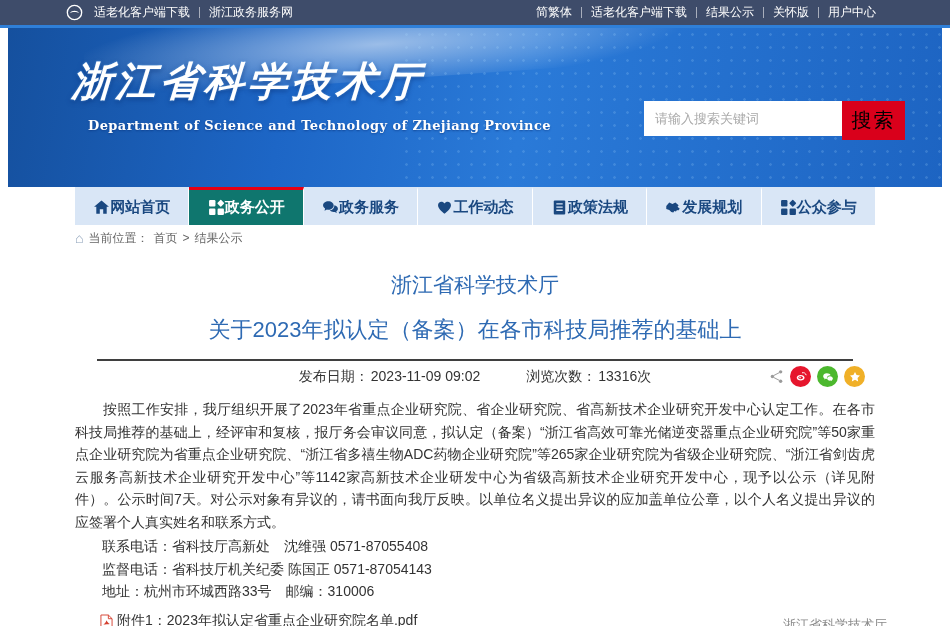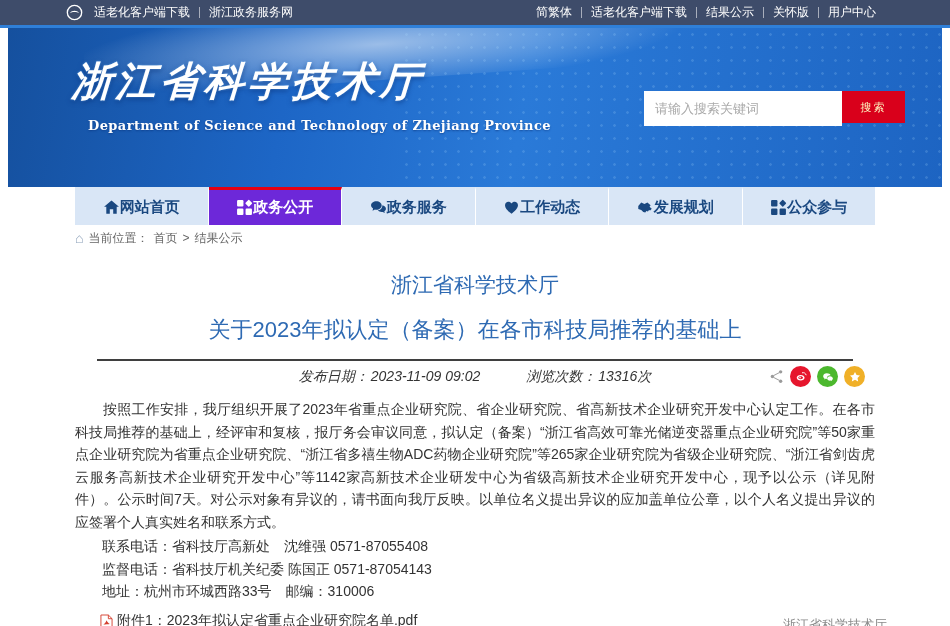--- a/index.html
+++ b/index.html
@@ -55,46 +55,46 @@
     transform: skewX(-3deg);
     white-space: nowrap;
   }
   .site-logo-en {
     position: absolute; left: 80px; top: 90px;
     font-family: "DejaVu Serif", "Liberation Serif", serif;
     font-weight: bold; font-size: 13px; letter-spacing: .4px; color: #fff;
     text-shadow: 0 1px 2px rgba(8,48,120,.6);
     white-space: nowrap;
   }
-  .banner-search { position: absolute; right: 37px; top: 63px; display: flex; }
+  .banner-search { position: absolute; right: 37px; top: 73px; display: flex; }
   .banner-search input {
     width: 198px; height: 35px; border: none; outline: none;
     padding: 0 11px; font-size: 13px; color: #333; background: #fff;
     font-family: inherit;
   }
   .banner-search input::placeholder { color: #a9a9a9; }
   .search-btn {
-    width: 63px; height: 32px; border: none; cursor: pointer;
-    background: #d9001b; color: #fef9c3; font-size: 11px; font-family: inherit;
+    width: 63px; height: 39px; border: none; cursor: pointer;
+    background: #d9001b; color: #000000; font-size: 20px; font-family: inherit;
     letter-spacing: 2px;
   }
 
   
   .navbar { background: #fff; }
   .nav-inner { width: 800px; margin: 0 auto; display: flex; height: 38px; background: #d9e6f6; }
   .nav-item {
     flex: 1; display: flex; align-items: center; justify-content: center; gap: 0;
     font-size: 15px; font-weight: bold; color: #1a4880;
     border-top: 3px solid transparent; border-right: 1px solid #ffffff;
     cursor: pointer;
   }
   .nav-item:last-child { border-right: none; }
   .nav-item svg { width: 17px; height: 17px; fill: currentColor; flex: none; }
   .nav-item.active {
-    background: #6d28d9; color: #fff; border-top-color: #e60012;
+    background: #0f766e; color: #fff; border-top-color: #e60012;
   }
 
   
   .breadcrumb {
     width: 800px; margin: 0 auto; height: 26px;
     display: flex; align-items: center; gap: 5px;
     font-size: 12px; color: #666;
   }
   .crumb-home-icon { color: #8fa3bb; font-size: 14px; line-height: 1; }
 
@@ -105,21 +105,21 @@
     margin-top: 12px;
   }
   .article-title2 {
     font-size: 22px; font-weight: 500; color: #2e6ab3; text-align: center;
     margin-top: 16px;
   }
   .title-divider { border-bottom: 2px solid #3f3f3f; margin: 14px 22px 0 22px; }
   .meta-row {
     position: relative; height: 32px;
     display: flex; align-items: center; justify-content: center; gap: 46px;
-    font-size: 14px; color: #333; font-style: italic;
+    font-size: 14px; color: #333;
   }
   .meta-item { display: flex; gap: 2px; }
   .share-box { position: absolute; right: 10px; top: 5px; display: flex; align-items: center; gap: 6px; }
   .share-glyph { width: 15px; height: 15px; display: inline-flex; }
   .share-circle {
     width: 21px; height: 21px; border-radius: 50%;
     display: inline-flex; align-items: center; justify-content: center; cursor: pointer;
   }
   .share-circle svg { width: 14px; height: 14px; }
 
@@ -203,20 +203,27 @@
           <path d="M6 2C3.2 2 1 3.7 1 5.9c0 1.2.7 2.3 1.9 3L2.4 11l2.3-1.2c.4.1.9.2 1.3.2 2.8 0 5-1.8 5-4S8.8 2 6 2z"></path>
           <path d="M11.6 5.8c1.9.3 3.4 1.6 3.4 3.3 0 1-.6 1.9-1.5 2.5l.4 1.6-1.9-1c-.3.1-.7.1-1 .1-1.5 0-2.8-.6-3.6-1.6 2.3-.4 4.2-2.1 4.2-4.2v-.7z"></path>
         </svg>
       <span>政务服务</span>
     </div>
     <div class="nav-item">
       <svg viewBox="0 0 16 16">
           <path d="M8 13.8S1.9 9.8 1.9 5.9c0-2 1.5-3.3 3.1-3.3 1.2 0 2.3.6 3 1.7.7-1.1 1.8-1.7 3-1.7 1.6 0 3.1 1.3 3.1 3.3 0 3.9-6.1 7.9-6.1 7.9z"></path>
         </svg>
       <span>工作动态</span>
+    </div>
+    <div class="nav-item">
+      <svg viewBox="0 0 16 16">
+          <rect x="2.6" y="1.4" width="10.8" height="13.2" rx="1"></rect>
+          <path d="M5 4.6h6M5 7.6h6M5 10.6h6" stroke="#d9e6f6" stroke-width="1.3" fill="none"></path>
+        </svg>
+      <span>政策法规</span>
     </div>
     <div class="nav-item">
       <svg viewBox="0 0 16 16">
           <path d="M1.2 6.5 4 3.4l3 1.3 2.8-1.5 3 2.6-1 1.4 2.1 2-1.5 1.6-1.1-.5-1 1.5-1.5-.4-1 1.4-1.9-.6-1.9-1.8-2.8-1z"></path>
         </svg>
       <span>发展规划</span>
     </div>
     <div class="nav-item">
       <svg viewBox="0 0 16 16">
           <rect x="1" y="1" width="6" height="6" rx="1"></rect>

